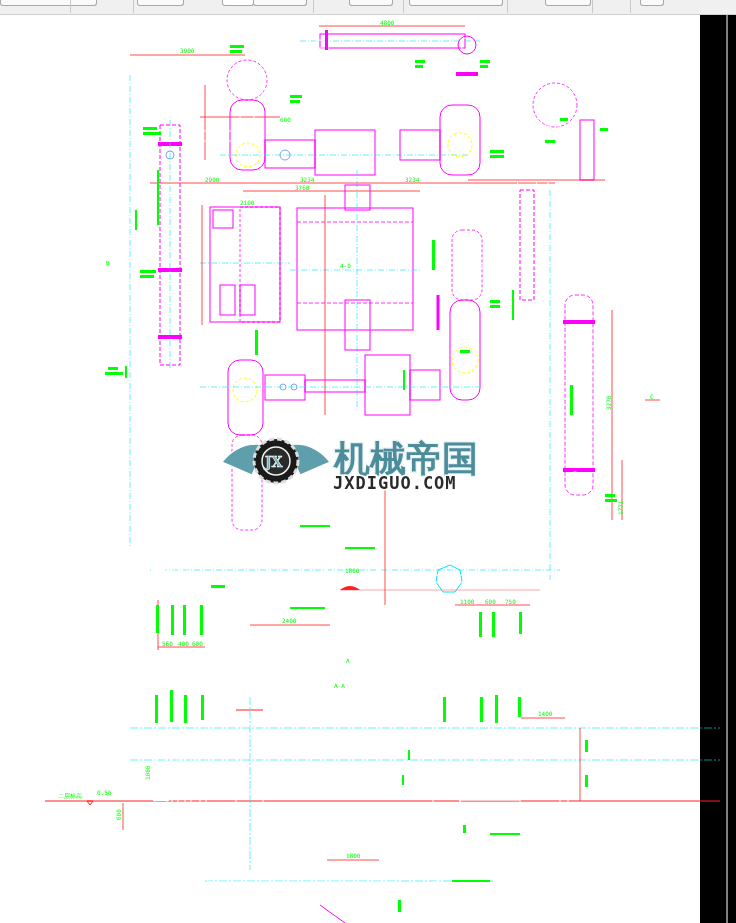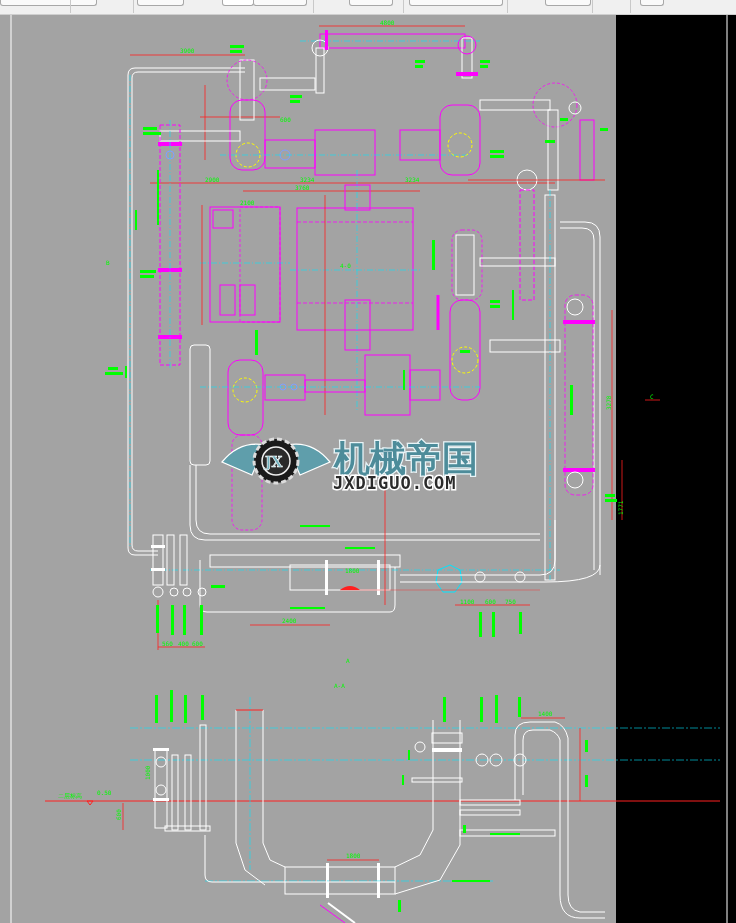--- a/index.html
+++ b/index.html
@@ -1,20 +1,20 @@
 <!DOCTYPE html>
 <html><head>
 <meta charset="utf-8">
 <style>
   html,body{margin:0;padding:0;background:#000;}
   body{width:736px;height:923px;position:relative;overflow:hidden;font-family:"DejaVu Sans",sans-serif;}
   .toolbar{position:absolute;left:0;top:0;width:736px;height:14px;background:#f0f0f0;border-bottom:1px solid #cfcfcf;}
   .tb-btn{position:absolute;top:-4px;height:9px;border:1px solid #a8a8a8;border-top:none;background:#fafafa;border-radius:0 0 3px 3px;}
   .tb-sep{position:absolute;top:0;width:1px;height:13px;background:#c9c9c9;}
-  .canvas{position:absolute;left:0;top:15px;width:616px;height:908px;background:#a3a3a3;}
+  .canvas{position:absolute;left:0;top:15px;width:700px;height:908px;background:#ffffff;}
   .canvas svg{position:absolute;left:0;top:0;}
   .lbl{font-family:"DejaVu Sans Mono",monospace;font-size:6px;fill:#00ff00;}
   .logo-cn{font-family:"DejaVu Sans",sans-serif;font-weight:bold;font-size:36px;fill:#4d8c9a;stroke:#e8f4f7;stroke-width:2.5px;paint-order:stroke;}
   .logo-en{font-family:"DejaVu Sans Mono",monospace;font-weight:bold;font-size:17px;fill:#2a2a2a;stroke:#ffffff;stroke-width:3px;paint-order:stroke;letter-spacing:1px;}
 </style>
 </head>
 <body>
 
 <div class="toolbar">
   <div class="tb-btn" style="left:0;width:95px"></div>

